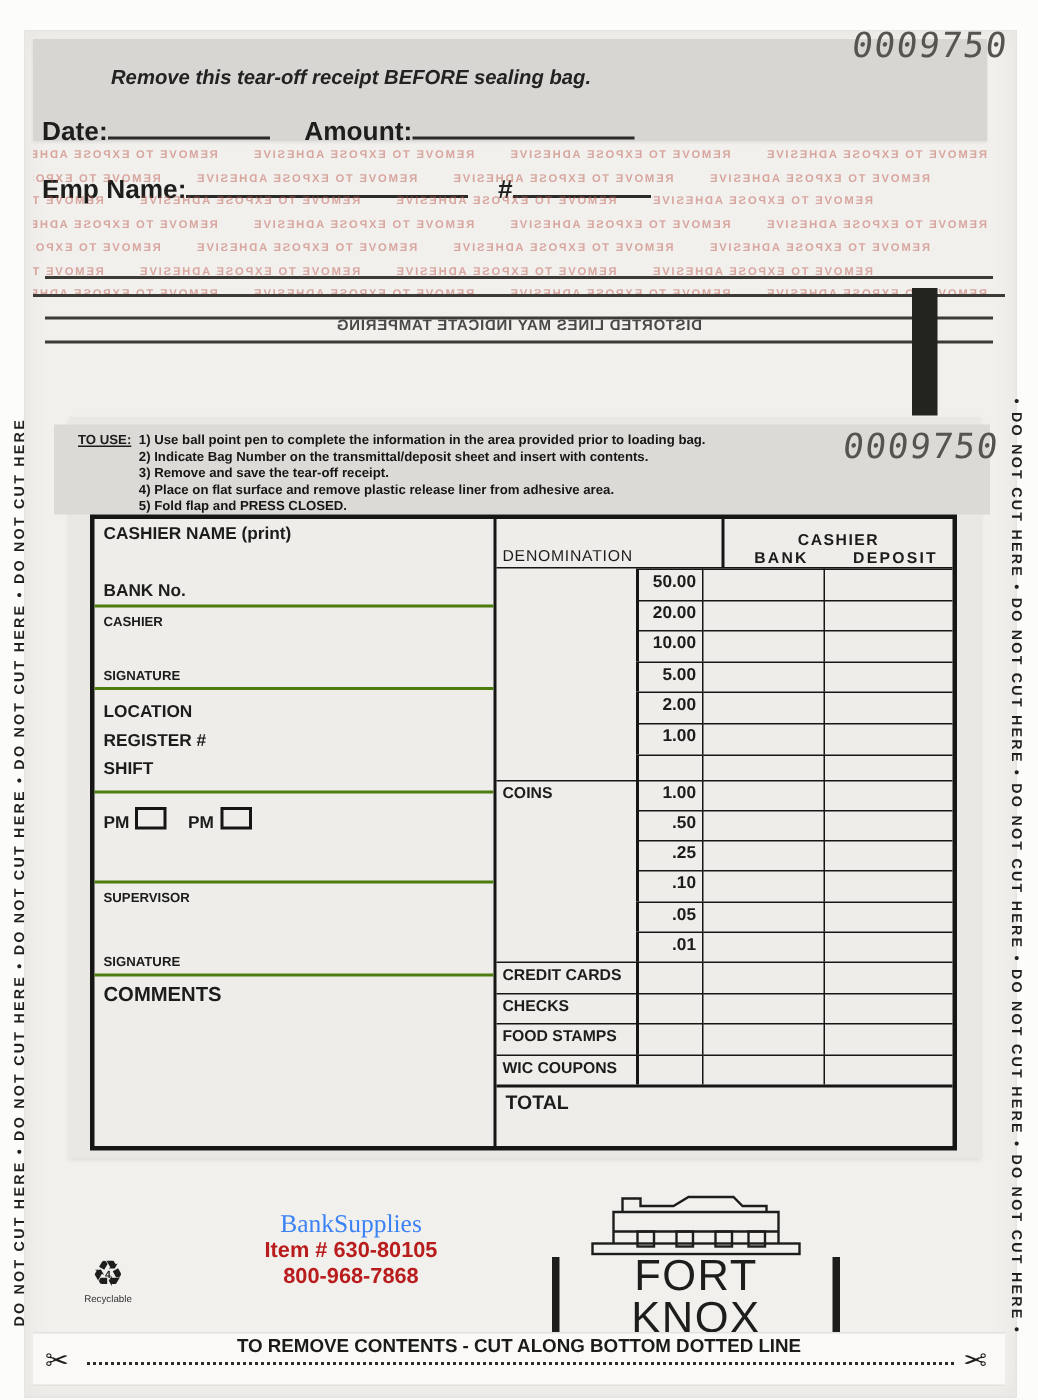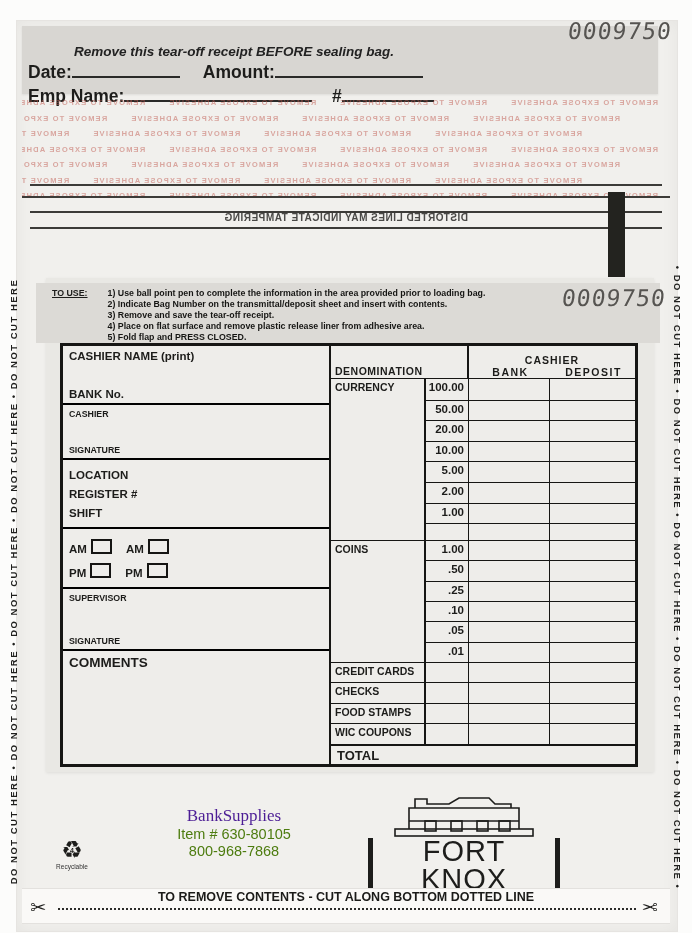--- a/index.html
+++ b/index.html
@@ -8,21 +8,21 @@
   .abs{position:absolute;}
 
   
   #bag{left:16px;top:20px;width:660px;height:910px;background:#f1f0ed;
        box-shadow:inset 0 0 18px rgba(0,0,0,0.05);border:1px solid #e6e4e1;}
 
   
   #tear-band{left:22px;top:26px;width:636px;height:68px;background:#d8d6d2;
              box-shadow:0 1px 2px rgba(0,0,0,0.08);}
   .tear-title{margin:18px 0 0 52px;font-size:13.5px;font-weight:bold;font-style:italic;color:#222;}
-  .tear-line{margin:3px 0 0 6px;font-size:17.5px;font-weight:600;color:#1d1d1b;}
+  .tear-line{margin:18px 0 0 6px;font-size:17.5px;font-weight:600;color:#1d1d1b;}
   .ul{display:inline-block;border-bottom:2px solid #2a2a28;height:13px;}
   .w110{width:108px}.w150{width:148px}.w190{width:188px}.w95{width:92px}
   .serial{font-family:"DejaVu Sans Mono",monospace;font-size:23px;color:#565451;
           transform:skewX(-7deg);letter-spacing:1px;}
   #serial-top{right:20px;top:18px;}
 
   
   #security-rows{left:22px;top:98px;width:636px;height:102px;display:flex;
                  flex-direction:column;justify-content:space-between;overflow:hidden;}
   .sec-row{white-space:nowrap;font-size:7.5px;font-weight:bold;letter-spacing:1.2px;
@@ -41,67 +41,67 @@
   #cut-right{left:666px;top:262px;height:632px;}
   #cut-right .cut-text{writing-mode:vertical-rl;white-space:nowrap;}
 
   
   #pouch{left:46px;top:278px;width:608px;height:494px;background:#e9e8e4;
          box-shadow:0 1px 3px rgba(0,0,0,0.08);}
 
   
   #instr-band{left:36px;top:283px;width:624px;height:60px;background:#dcdad6;}
   #instr-inner{display:flex;padding:5px 0 0 16px;}
-  #instr-label{font-size:8.8px;font-weight:bold;margin-right:20px;text-decoration:underline;}
+  #instr-label{font-size:8.8px;font-weight:bold;margin-right:5px;text-decoration:underline;}
   .instr-step{font-size:8.8px;font-weight:bold;line-height:1.25;color:#161614;}
   #serial-mid{right:26px;top:285px;}
 
   
   #form-table{left:60px;top:343px;width:578px;height:424px;border:3px solid #161614;
               display:flex;box-sizing:border-box;background:#eeedea;}
   #left-pane{width:266px;border-right:2.5px solid #161614;display:flex;flex-direction:column;}
   .lsec{position:relative;box-sizing:border-box;}
-  .bb{border-bottom:2px solid #000000;}
+  .bb{border-bottom:2px solid #4d7c0f;}
   .lbl-big{font-size:11.5px;font-weight:bold;}
   .lbl-sm{font-size:8.8px;font-weight:bold;}
   .tl{position:absolute;left:6px;top:4px;}
   .bl{position:absolute;left:6px;bottom:3px;}
   .sec1{height:59px}.sec2{height:55px}.sec3{height:69px}.sec4{height:60px}.sec5{height:62px}
   .sec6{flex:1;}
   .stack{padding:5px 0 0 6px;display:flex;flex-direction:column;justify-content:space-around;height:58px;}
   .ampm{padding:8px 0 0 6px;font-size:11.5px;font-weight:bold;line-height:2.1;}
   .cb{display:inline-block;width:17px;height:11px;border:2.2px solid #151513;margin:0 14px 0 4px;vertical-align:-1px;}
   .comments-lbl{font-size:13.5px;font-weight:bold;padding:4px 0 0 6px;}
 
   #right-pane{flex:1;display:flex;flex-direction:column;}
   #den-header{height:33px;border-bottom:1.5px solid #161614;display:flex;box-sizing:border-box;}
-  #den-head-cell{width:138px;border-right:2px solid #161614;display:flex;align-items:flex-end;
-                 padding:0 0 1px 4px;font-size:10.5px;font-weight:bold;letter-spacing:0.5px;box-sizing:border-box;}
+  #den-head-cell{width:152px;border-right:2px solid #161614;display:flex;align-items:flex-end;
+                 padding:0 0 1px 4px;font-size:10.5px;font-weight:normal;letter-spacing:0.5px;box-sizing:border-box;}
   #cash-head{flex:1;display:flex;flex-direction:column;justify-content:flex-end;}
   #cash-title{text-align:center;font-size:10.5px;font-weight:bold;letter-spacing:1px;}
   #cash-sub{display:flex;}
   #cash-sub div{flex:1;text-align:center;font-size:10.5px;font-weight:bold;letter-spacing:1.5px;}
 
   .denom-row{display:flex;box-sizing:border-box;}
   .cell{box-sizing:border-box;height:100%;}
   .label-cell{width:95px;border-right:2px solid #161614;font-size:10.5px;font-weight:bold;
               padding:2px 0 0 4px;}
   .value-cell{width:43px;border-right:1.5px solid #161614;font-size:11.5px;font-weight:bold;
               text-align:right;padding:2px 4px 0 0;}
   .bank-cell{width:81px;border-right:1.5px solid #161614;}
   .dep-cell{flex:1;}
   .bt{border-top:1.5px solid #161614;}
   .h-cur{height:20.6px}.h-sp{height:17px}.h-coin{height:20.3px}.h-ex{height:20.5px}
   #total-row{flex:1;border-top:2px solid #161614;font-size:13px;font-weight:bold;
              padding:2px 0 0 6px;box-sizing:border-box;}
 
   
   #brand-block{left:95px;top:806px;width:278px;text-align:center;}
-  #brand-company{font-family:"Liberation Serif",serif;font-size:17px;color:#4c1d95;}
-  .brand-line{font-size:14.5px;color:#4d7c0f;line-height:1.16;}
+  #brand-company{font-family:"Liberation Serif",serif;font-size:17px;color:#3b82f6;}
+  .brand-line{font-size:14.5px;color:#b91c1c;line-height:1.16;font-weight:bold;}
   #recycle{left:55px;top:838px;width:34px;text-align:center;}
   #recycle-icon{font-size:24px;line-height:1;color:#1d1d1b;position:relative;}
   #recycle-num{position:absolute;left:0;right:0;top:9px;font-size:7px;font-weight:bold;color:#1d1d1b;}
   #recycle-label{font-size:6.5px;color:#333;margin-top:1px;}
 
   #logo{left:368px;top:796px;width:192px;text-align:center;}
   #logo-building{display:block;margin:0 auto;}
   #logo-name{display:inline-block;border-left:5px solid #1d1d1b;border-right:5px solid #1d1d1b;
              padding:0 4px;font-size:29px;letter-spacing:1px;color:#1d1d1b;line-height:0.95;
              font-stretch:condensed;}
@@ -189,21 +189,20 @@
         <span class="lbl-sm bl">SIGNATURE</span>
       </div>
       <div class="lsec sec3 bb">
         <div class="stack">
           <span class="lbl-big">LOCATION</span>
           <span class="lbl-big">REGISTER #</span>
           <span class="lbl-big">SHIFT</span>
         </div>
       </div>
       <div class="lsec sec4 bb ampm">
-        <div><span>AM</span><span class="cb"></span><span>AM</span><span class="cb"></span></div>
         <div><span>PM</span><span class="cb"></span><span>PM</span><span class="cb"></span></div>
       </div>
       <div class="lsec sec5 bb">
         <span class="lbl-sm tl">SUPERVISOR</span>
         <span class="lbl-sm bl">SIGNATURE</span>
       </div>
       <div class="lsec sec6">
         <div class="comments-lbl">COMMENTS</div>
       </div>
     </div>
@@ -213,26 +212,20 @@
         <div id="den-head-cell">DENOMINATION</div>
         <div id="cash-head">
           <div id="cash-title">CASHIER</div>
           <div id="cash-sub">
             <div>BANK</div>
             <div>DEPOSIT</div>
           </div>
         </div>
       </div>
       <div id="denom-rows">
-          <div class="denom-row h-cur">
-            <div class="cell label-cell">CURRENCY</div>
-            <div class="cell value-cell">100.00</div>
-            <div class="cell bank-cell"></div>
-            <div class="cell dep-cell"></div>
-          </div>
           <div class="denom-row h-cur">
             <div class="cell label-cell"></div>
             <div class="cell value-cell bt">50.00</div>
             <div class="cell bank-cell bt"></div>
             <div class="cell dep-cell bt"></div>
           </div>
           <div class="denom-row h-cur">
             <div class="cell label-cell"></div>
             <div class="cell value-cell bt">20.00</div>
             <div class="cell bank-cell bt"></div>

